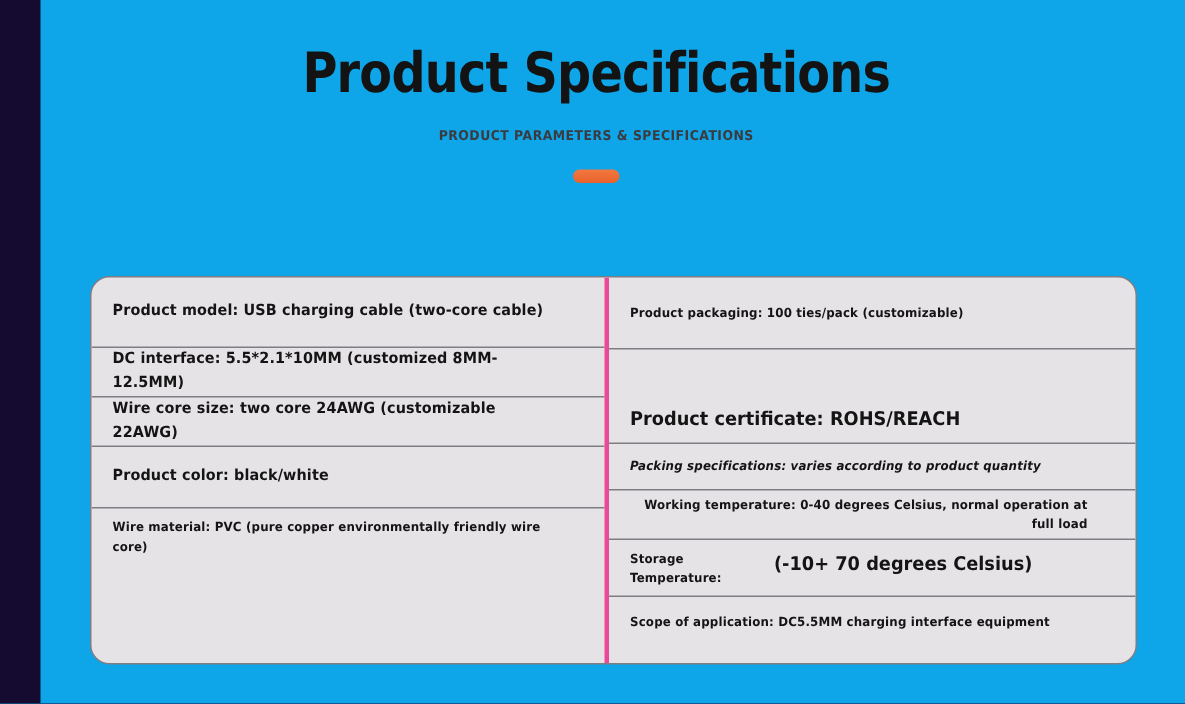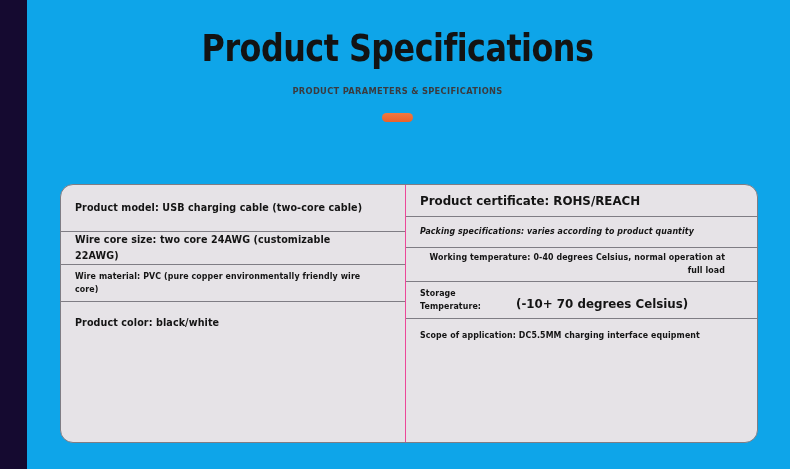--- a/index.html
+++ b/index.html
@@ -91,21 +91,21 @@
     overflow: hidden;
   }
 
   .col {
     display: flex;
     flex-direction: column;
     box-sizing: border-box;
   }
   .col-left {
     width: 345px;
-    border-right: 1px solid #ec4899;
+    border-right: 3px solid #ec4899;
   }
   .col-right {
     width: 352px;
   }
 
   .row {
     box-sizing: border-box;
     border-bottom: 1px solid #7f7d84;
     display: flex;
     align-items: center;
@@ -132,21 +132,21 @@
     letter-spacing: 0.1px;
   }
   .cell-text.sz-xl {
     font-size: 12.6px;
     letter-spacing: 0px;
   }
 
   
   .row-split {
     display: flex;
-    align-items: flex-end;
+    align-items: flex-start;
     width: 100%;
   }
   .split-label {
     width: 96px;
     flex: none;
   }
   .split-value {
     flex: 1;
   }
 </style>
@@ -163,31 +163,37 @@
         <div class="pill"></div>
       </div>
     </div>
 
     <div class="card">
       <div class="col col-left">
           <div class="row" style="height: 18.2171%;">
             <div class="cell-text sz-lg">Product model: USB charging cable (two-core cable)</div>
           </div>
           <div class="row" style="height: 12.7907%;">
+            <div class="cell-text sz-lg">DC interface: 5.5*2.1*10MM (customized 8MM-12.5MM)</div>
+          </div>
+          <div class="row" style="height: 12.7907%;">
             <div class="cell-text sz-lg">Wire core size: two core 24AWG (customizable 22AWG)</div>
+          </div>
+          <div class="row" style="height: 16.2791%;">
+            <div class="cell-text sz-lg">Product color: black/white</div>
           </div>
           <div class="row" style="height: 14.3411%;">
             <div class="cell-text ">Wire material: PVC (pure copper environmentally friendly wire core)</div>
           </div>
-          <div class="row" style="height: 16.2791%;">
-            <div class="cell-text sz-lg">Product color: black/white</div>
-          </div>
         </div>
       <div class="col col-right">
-          <div class="row" style="height: 12.4031%;">
+          <div class="row" style="height: 18.6047%;">
+            <div class="cell-text ">Product packaging: 100 ties/pack (customizable)</div>
+          </div>
+          <div class="row" style="height: 12.4031%; margin-top: 31px;">
             <div class="cell-text sz-xl">Product certificate: ROHS/REACH</div>
           </div>
           <div class="row" style="height: 12.0155%; font-style: italic;">
             <div class="cell-text ">Packing specifications: varies according to product quantity</div>
           </div>
           <div class="row" style="height: 13.1783%; text-align: right;">
             <div class="cell-text ">Working temperature: 0-40 degrees Celsius, normal operation at full load</div>
           </div>
           <div class="row" style="height: 14.7287%;">
             <div class="row-split">

